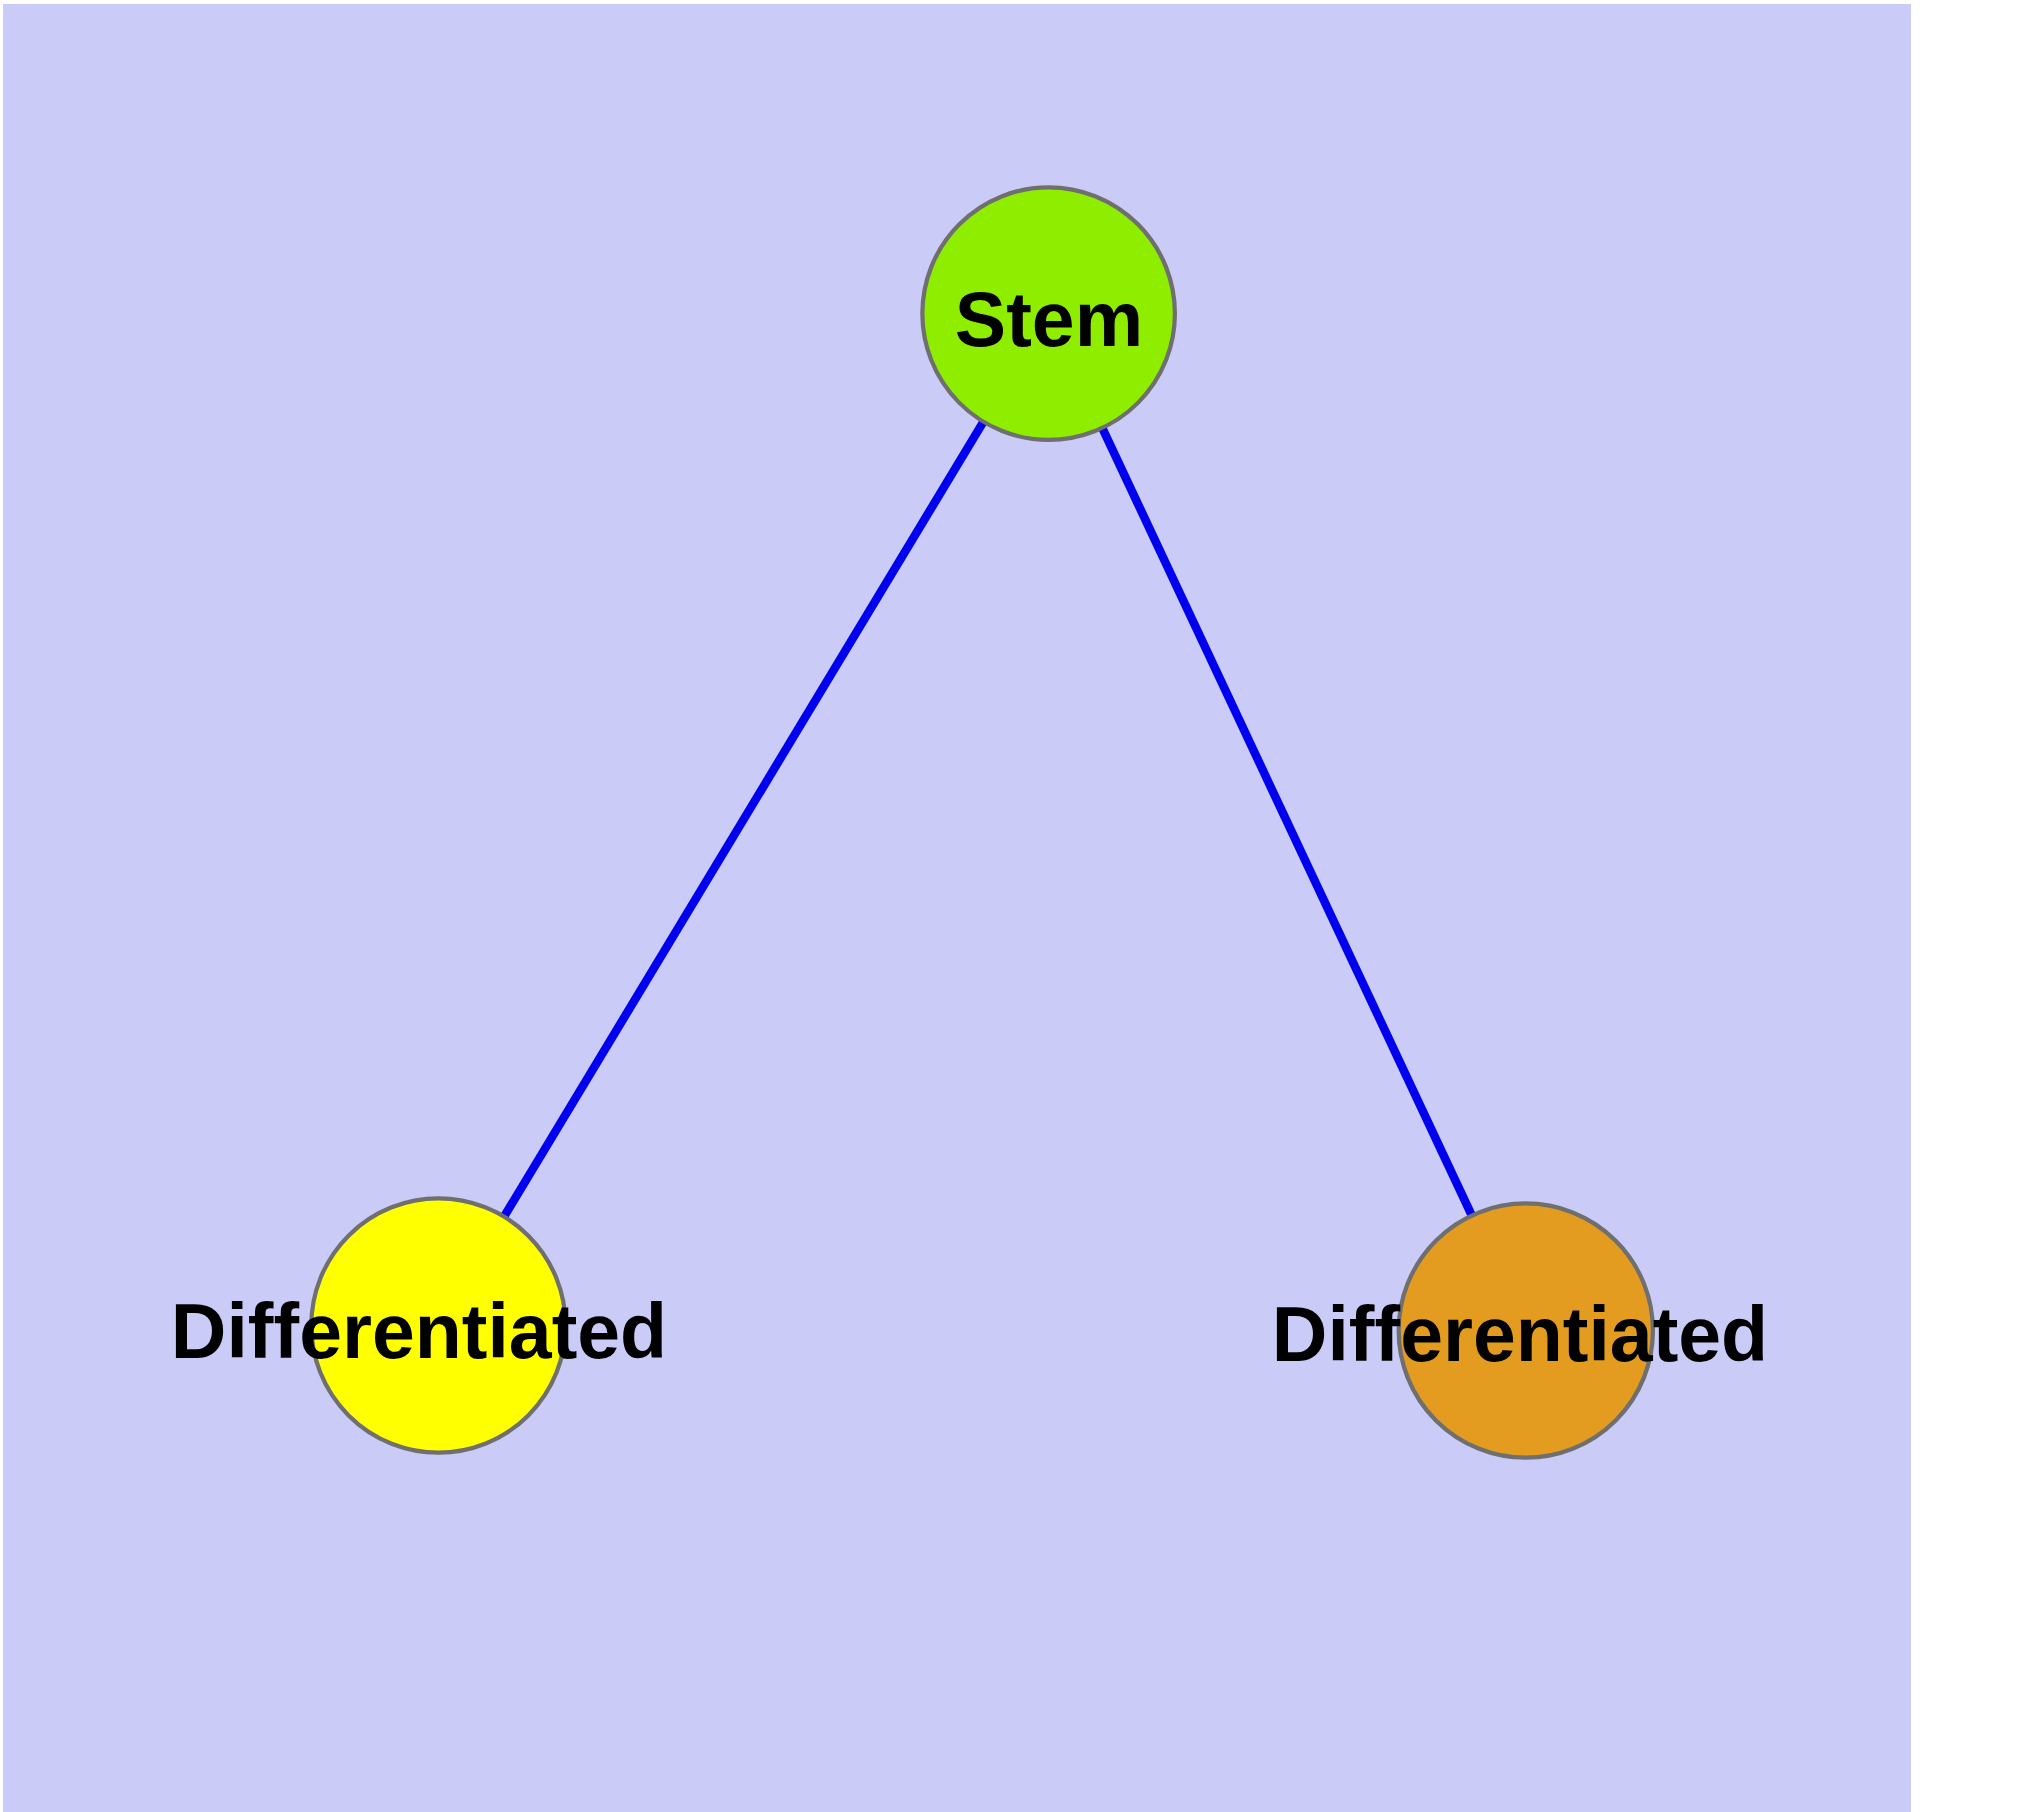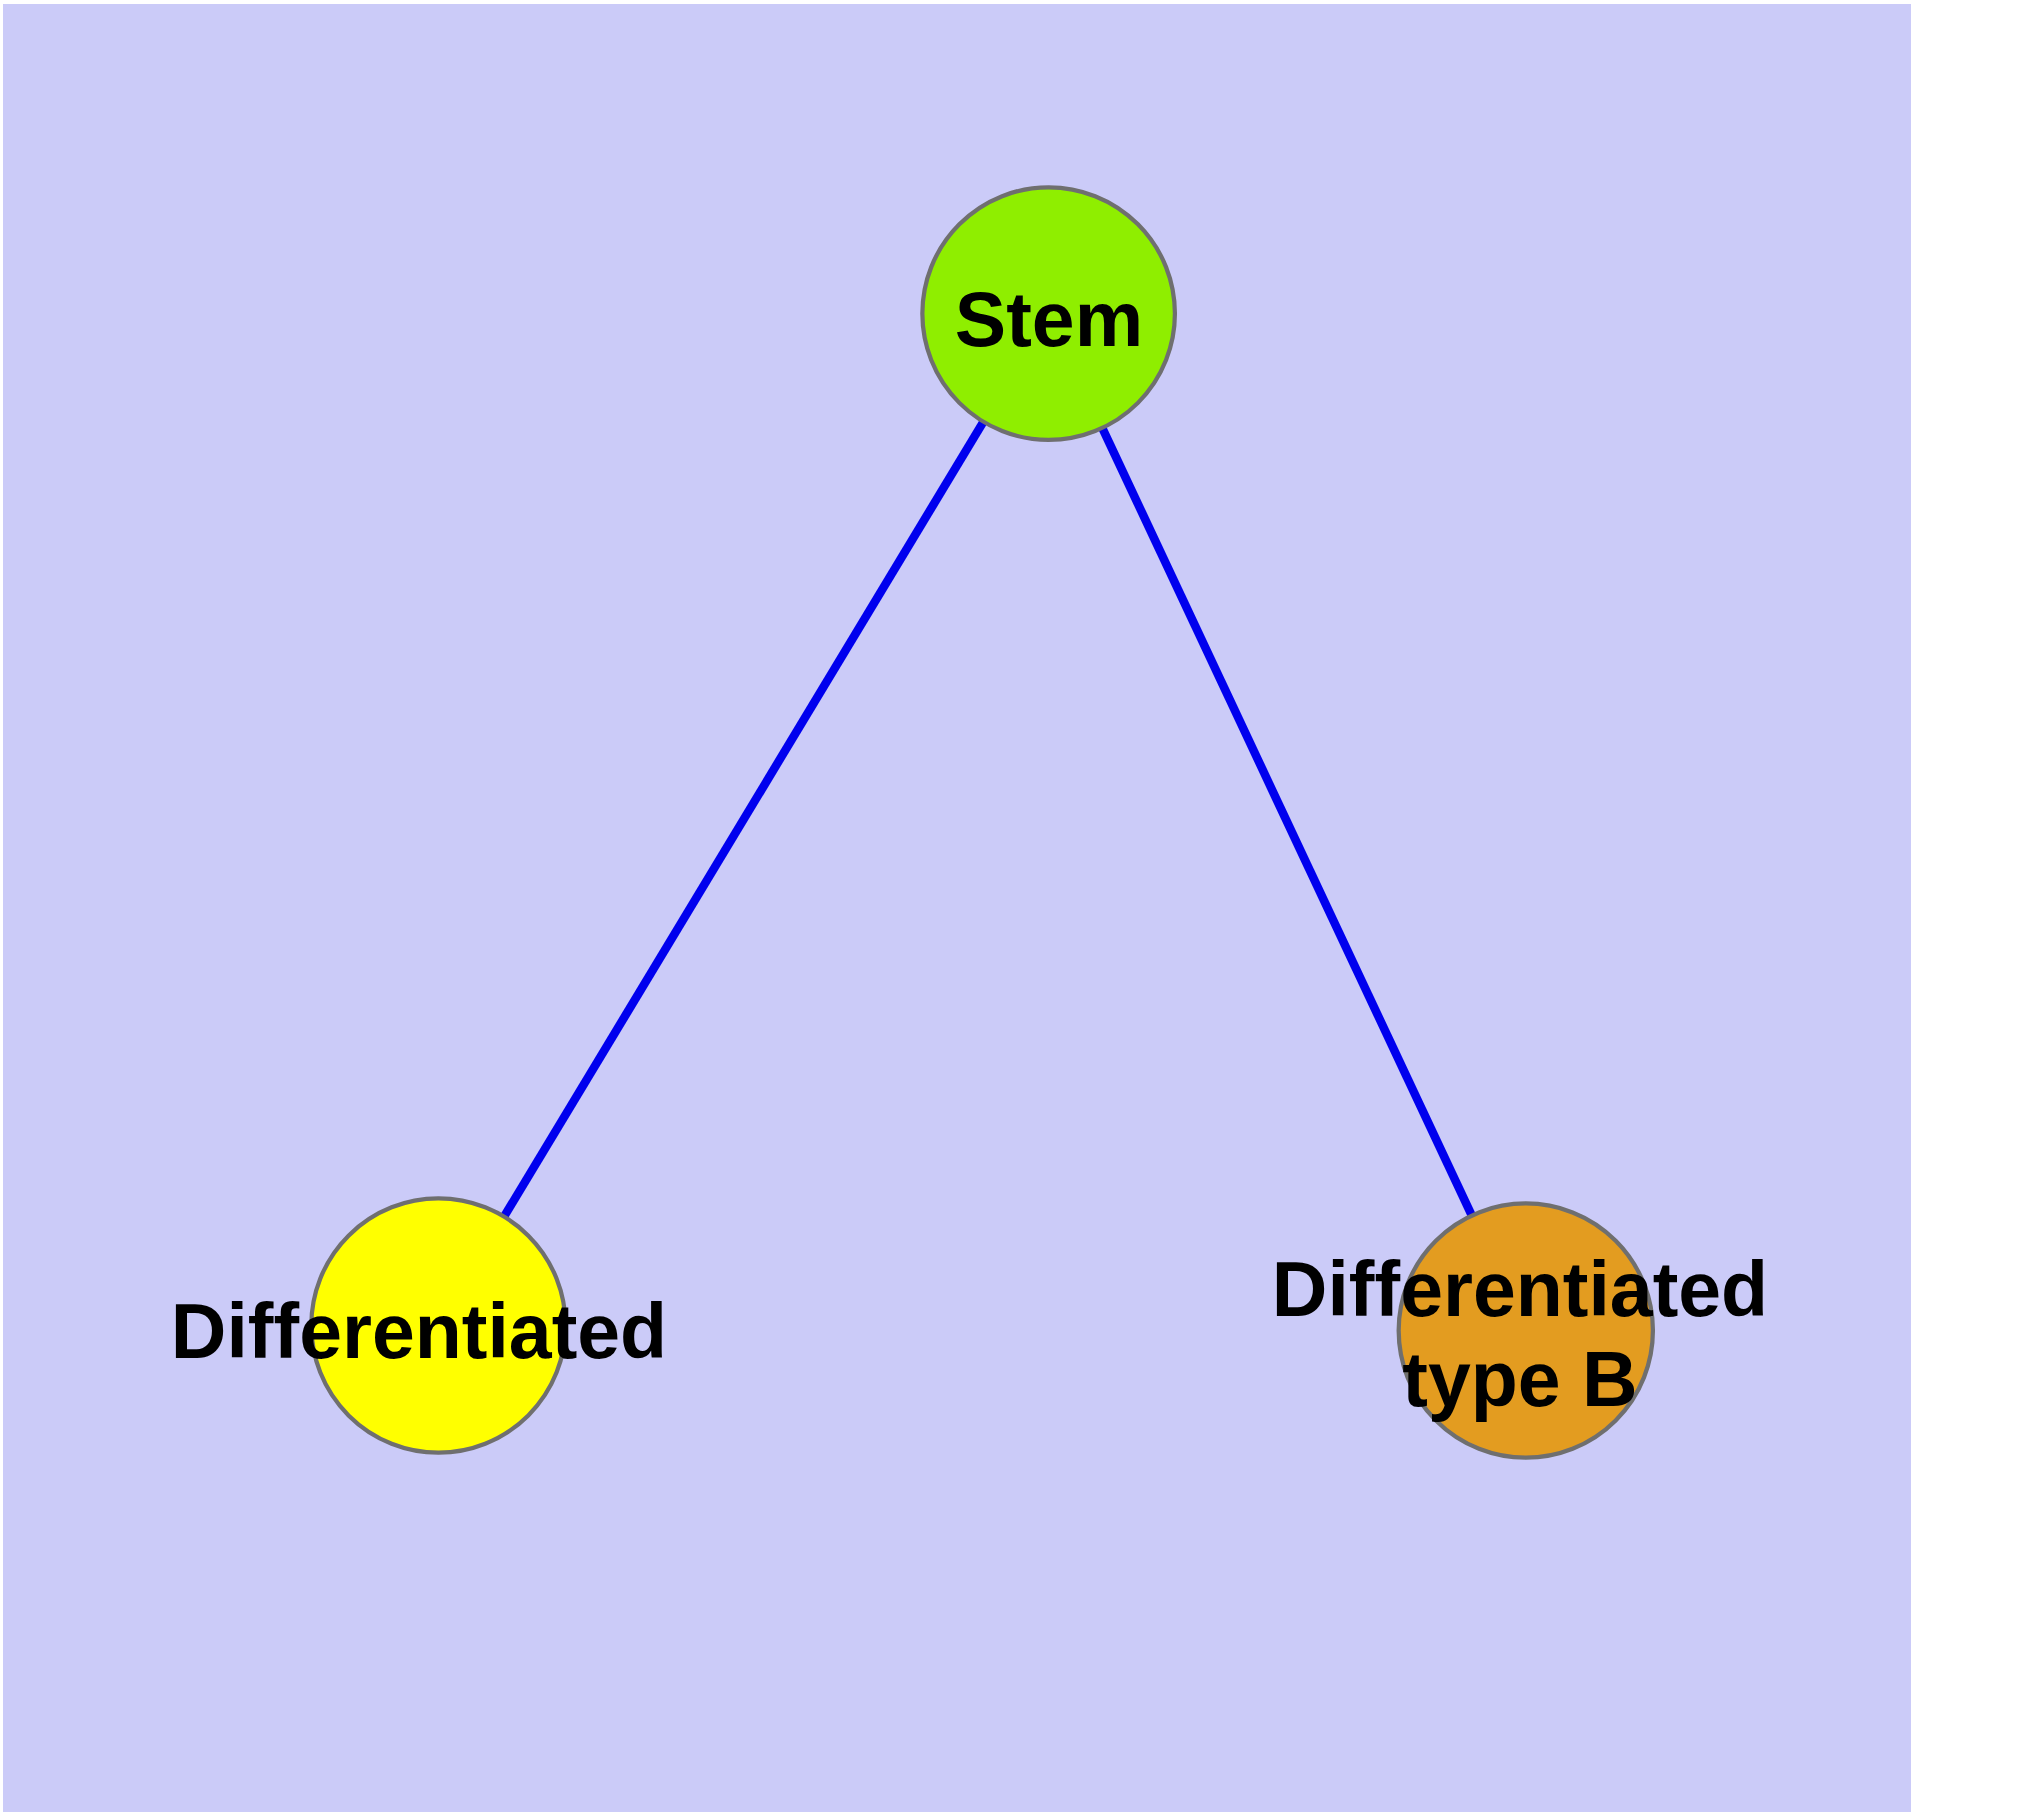--- a/index.html
+++ b/index.html
@@ -69,16 +69,15 @@
   </svg>
 
   <div class="node-label" style="left:1049px; top:319px;">Stem</div>
 
   <div class="node-label" style="left:419px; top:1331px;">
     <div>Differentiated</div>
   </div>
 
   <div class="node-label" style="left:1520px; top:1334px;">
     <div>Differentiated</div>
-    <div>type B</div>
   </div>
 </div>
 
 
 </body></html>

